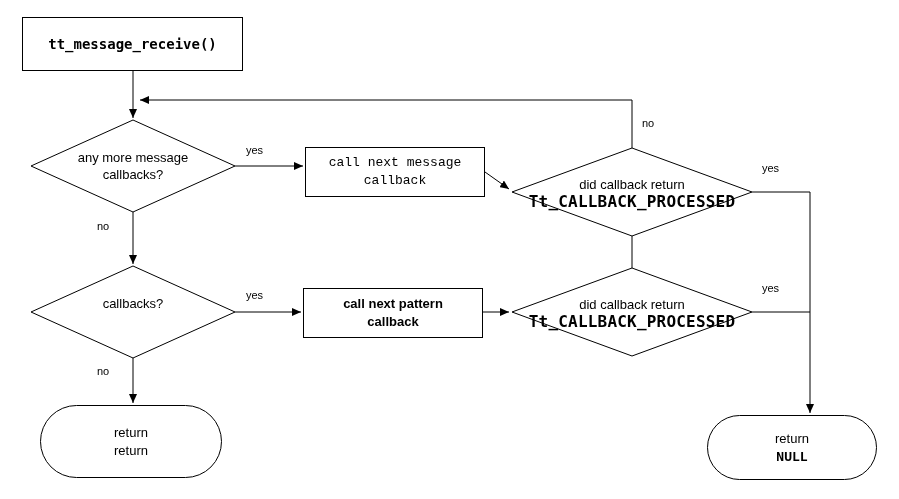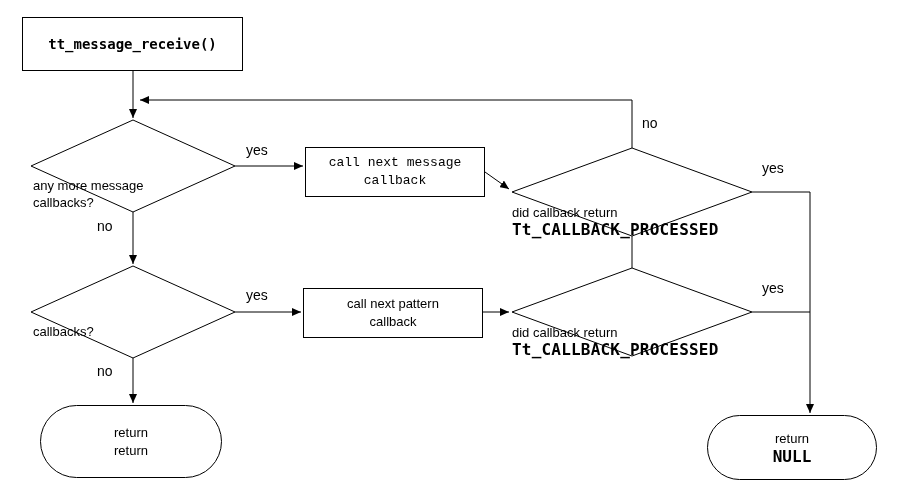--- a/index.html
+++ b/index.html
@@ -5,25 +5,25 @@
   * { margin:0; padding:0; box-sizing:border-box; }
   html,body { background:#ffffff; }
   body { width:899px; height:499px; font-family:"Liberation Sans", sans-serif; color:#000; }
   .canvas { position:relative; width:899px; height:499px; background:#ffffff; overflow:hidden; }
   .svg-layer { position:absolute; left:0; top:0; }
   .node { position:absolute; border:1px solid #000; background:#fff;
           display:flex; flex-direction:column; align-items:center; justify-content:center;
           text-align:center; font-size:13px; line-height:18px; }
   .stadium1 { border-radius:37px; }
   .stadium2 { border-radius:33px; }
-  .dtext { position:absolute; text-align:left; font-size:13px; line-height:17px;margin-top:28px; }
-  .lbl { position:absolute; font-size:14px; line-height:15px; }
+  .dtext { position:absolute; text-align:center; font-size:13px; line-height:17px; }
+  .lbl { position:absolute; font-size:11px; line-height:15px; }
   .mono { font-family:"DejaVu Sans Mono", monospace; font-weight:bold; }
   .mono-lg { font-size:14px; }
-  .mono-md { font-size:16px; }
+  .mono-md { font-size:13px; }
   .mono-sm { font-size:16px; letter-spacing:0.2px; }
 </style>
 </head>
 <body>
 
 <div class="canvas">
 
   <svg class="svg-layer" width="899" height="499" viewBox="0 0 899 499">
     <defs>
       <marker id="ah" markerWidth="10" markerHeight="8" refX="9" refY="4" orient="auto" markerUnits="userSpaceOnUse">
@@ -80,21 +80,21 @@
   <div class="dtext" style="left:512px; top:296px; width:240px;">
     <div>did callback return</div>
     <div class="mono mono-sm">Tt_CALLBACK_PROCESSED</div>
   </div>
 
   <div class="node" style="left:305px; top:147px; width:180px; height:50px;font-family:Liberation Mono, monospace;">
     <span>call next message</span>
     <span>callback</span>
   </div>
 
-  <div class="node" style="left:303px; top:288px; width:180px; height:50px;">
+  <div class="node" style="left:303px; top:288px; width:180px; height:50px;font-weight:bold;">
     <span>call next pattern</span>
     <span>callback</span>
   </div>
 
   <div class="node stadium1" style="left:40px; top:405px; width:182px; height:73px;">
     <span>return</span>
     <span>return</span>
   </div>
 
   <div class="node stadium2" style="left:707px; top:415px; width:170px; height:65px;">

